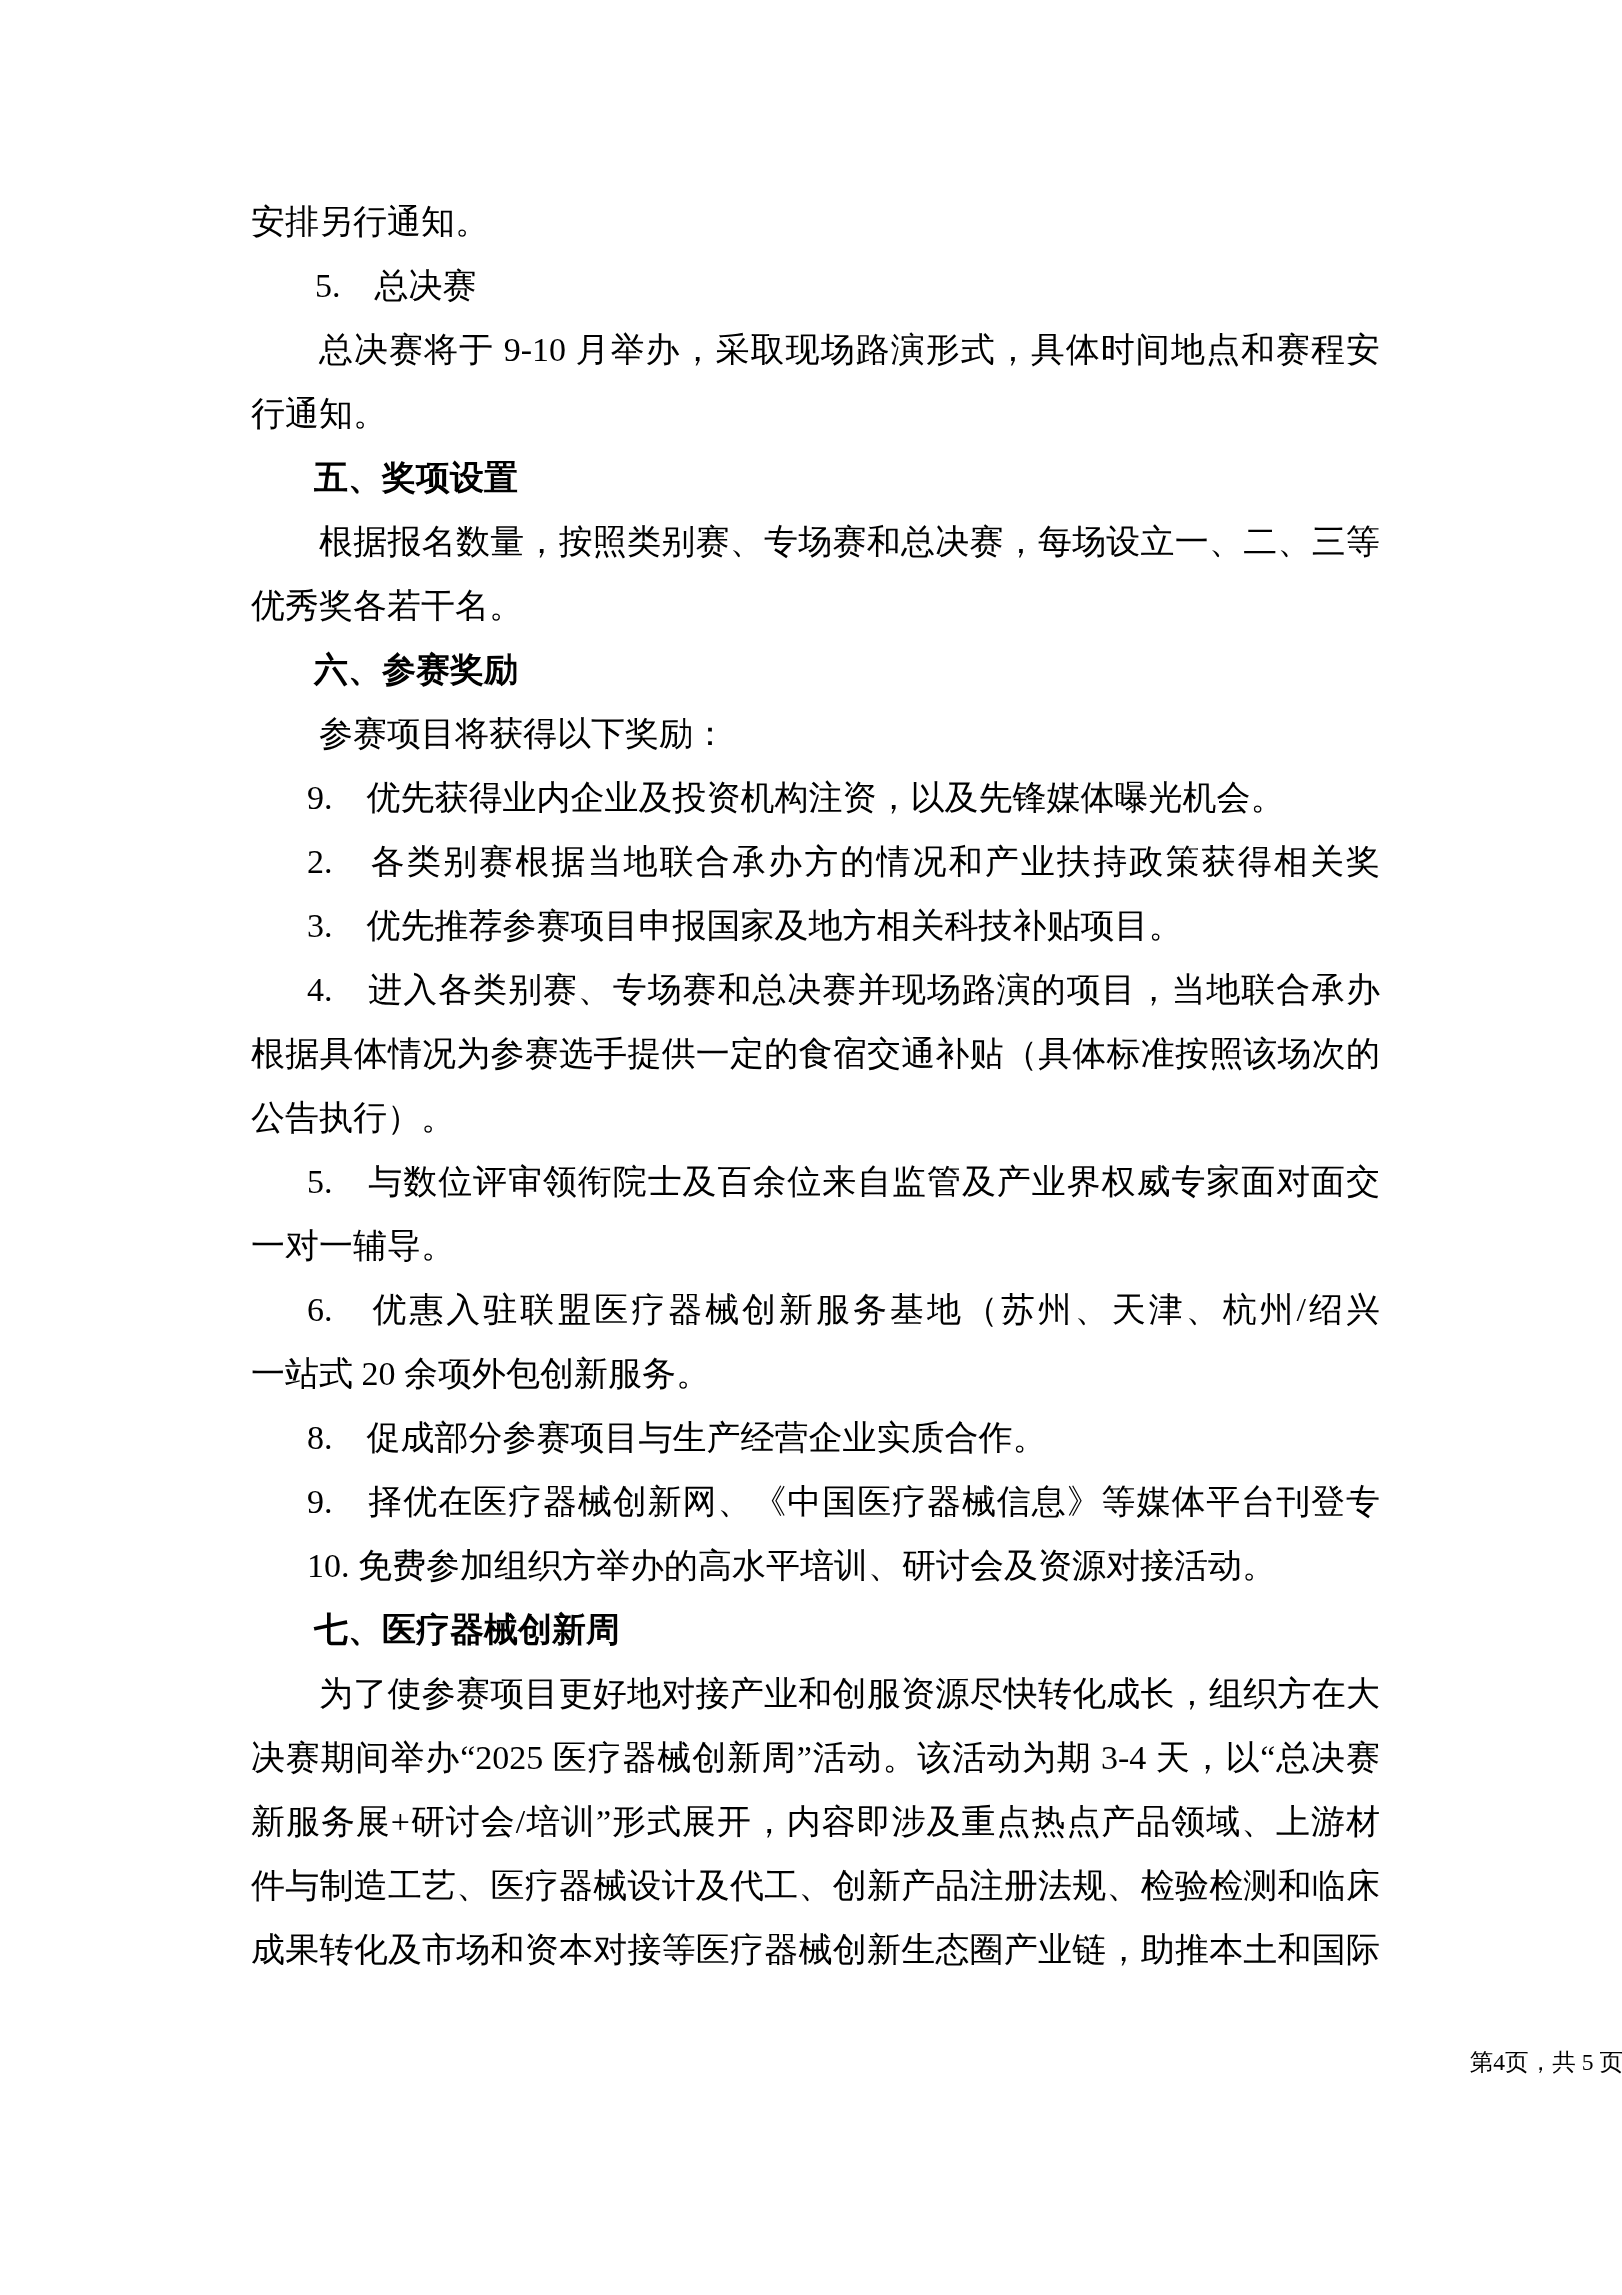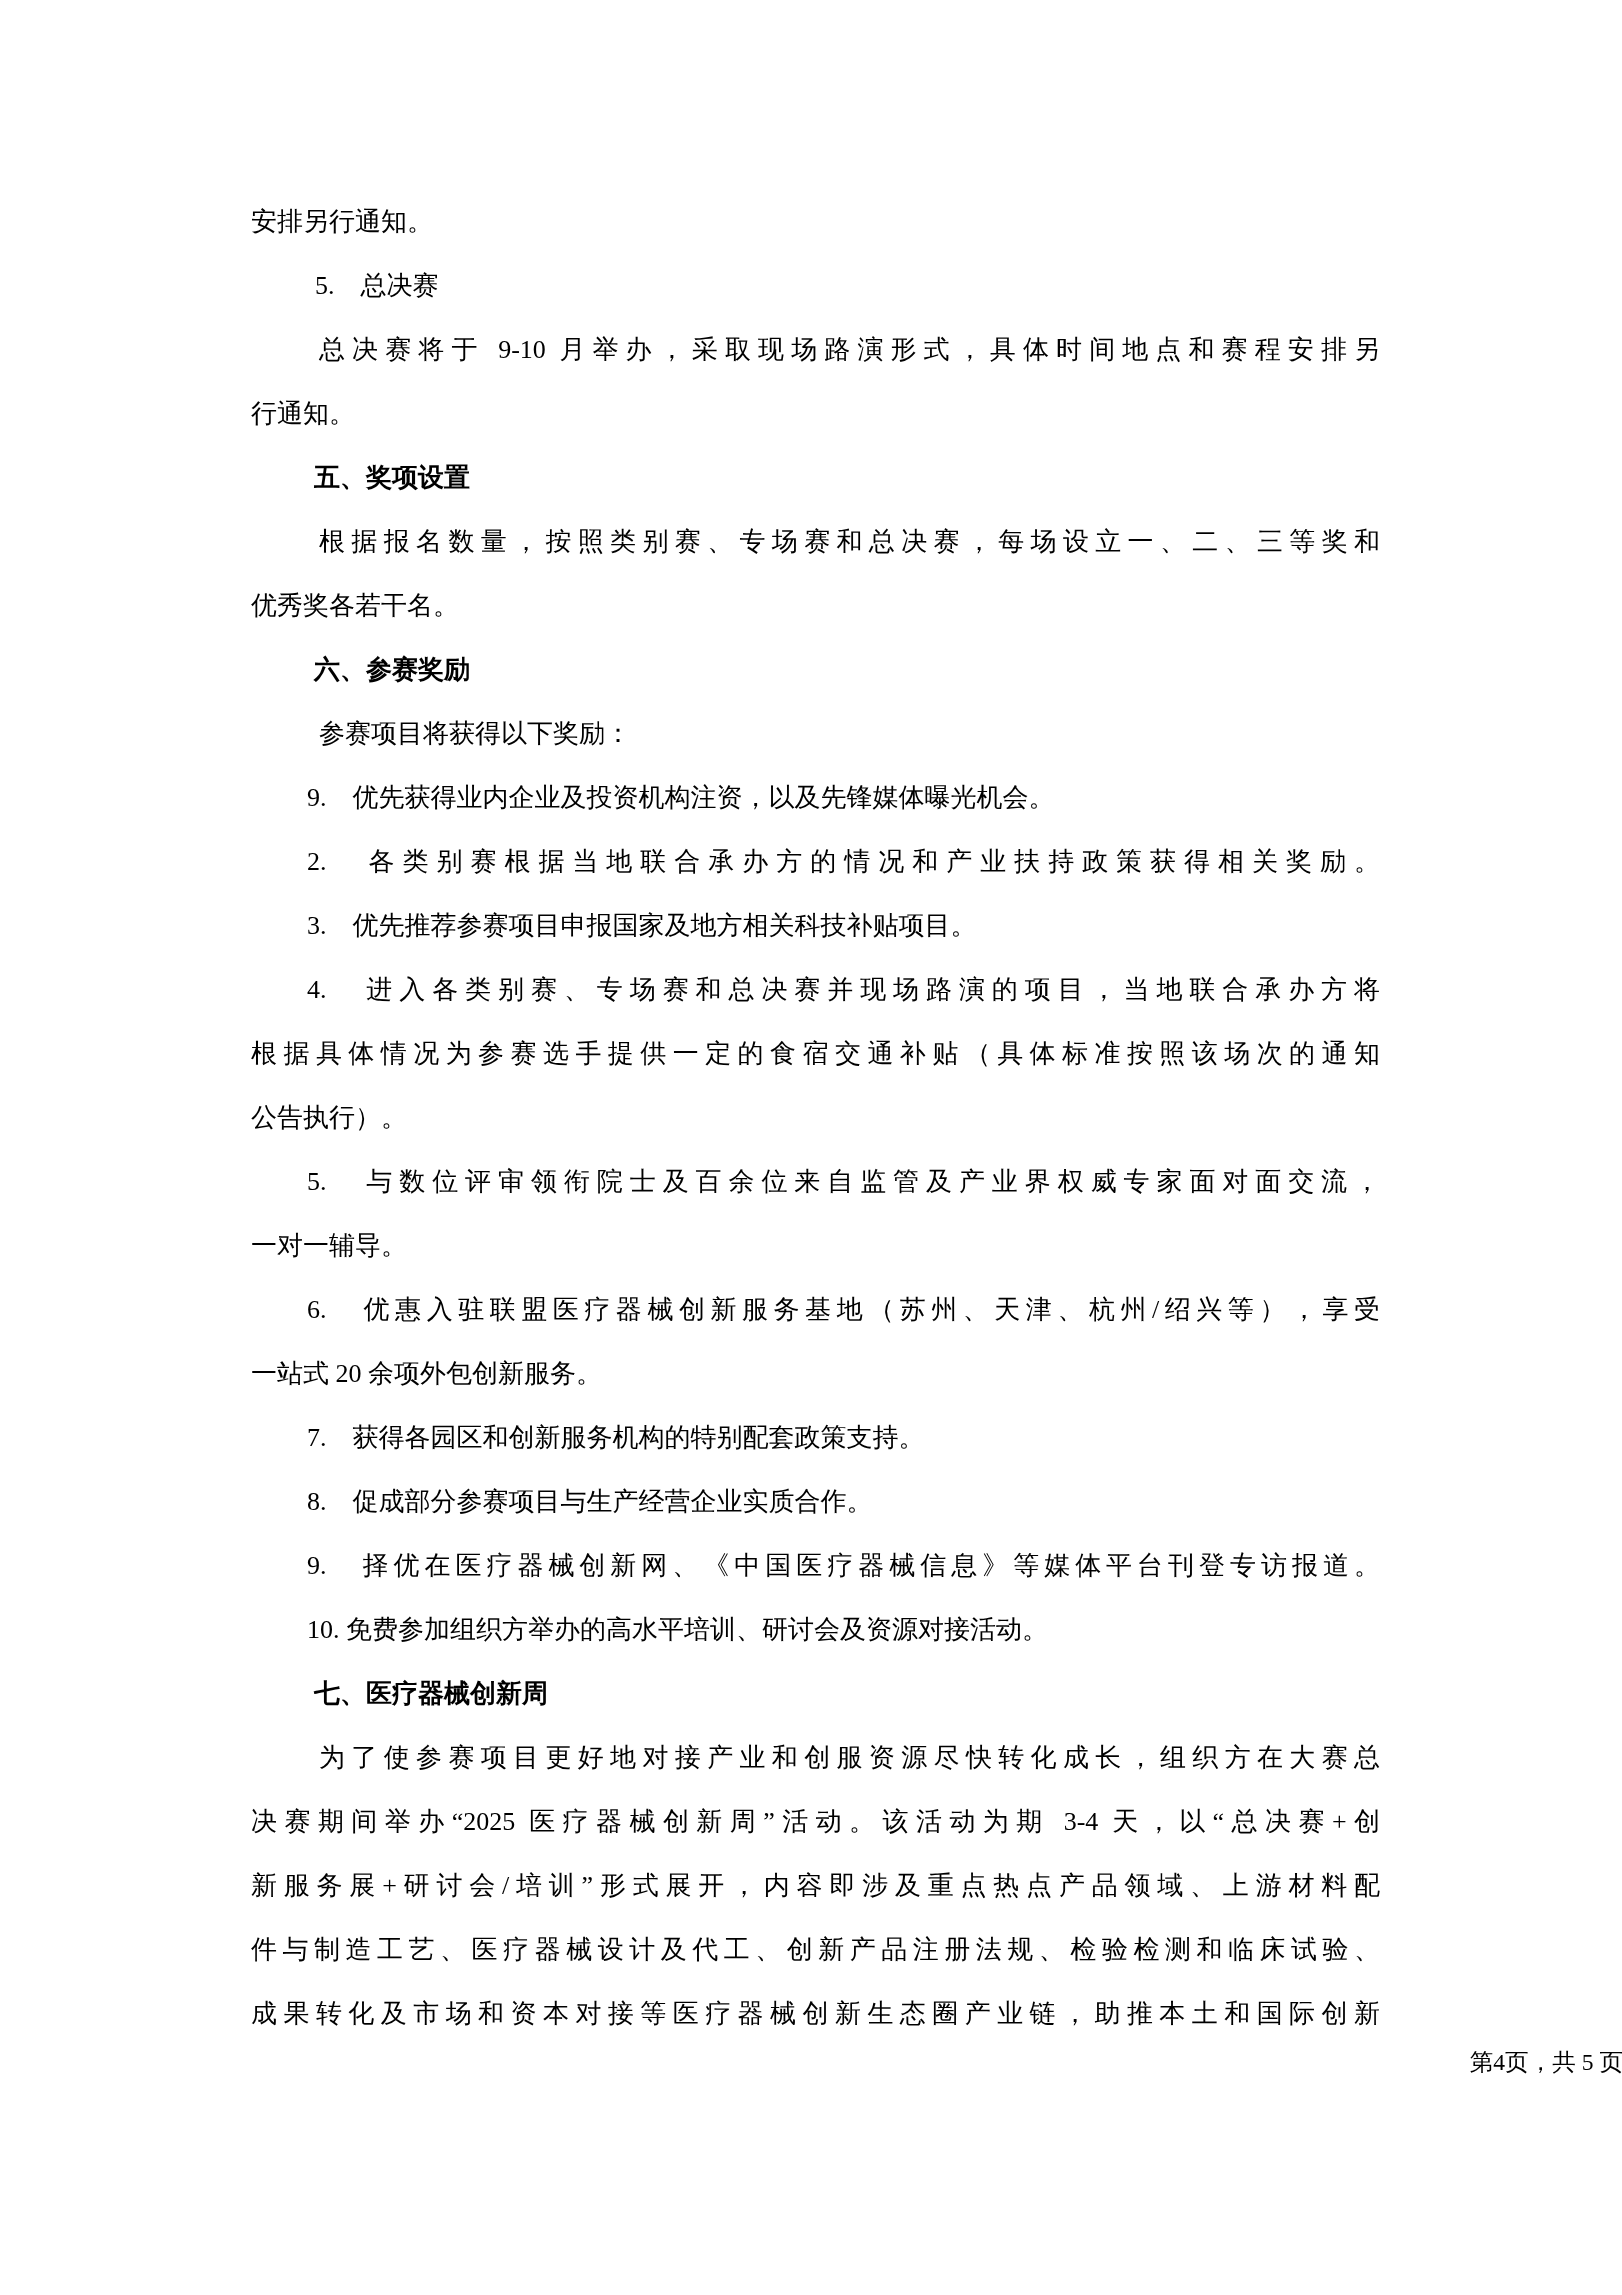--- a/index.html
+++ b/index.html
@@ -12,21 +12,21 @@
     font-family: "Liberation Serif", "DejaVu Serif", serif;
     overflow: hidden;
   }
   .content {
     position: absolute;
     left: 251px;
     top: 190px;
     width: 1129px;
   }
   .line {
-    font-size: 26px;
+    font-size: 34px;
     line-height: 64px;
     height: 64px;
     overflow: hidden;
     box-sizing: border-box;
     text-align: left;
   }
   
   .j { text-align: justify; text-align-last: justify; }
   
   .ind { padding-left: 68px; }
@@ -64,21 +64,20 @@
     <div class="line li">9.　优先获得业内企业及投资机构注资，以及先锋媒体曝光机会。</div>
     <div class="line li j">2.　各类别赛根据当地联合承办方的情况和产业扶持政策获得相关奖励。</div>
     <div class="line li">3.　优先推荐参赛项目申报国家及地方相关科技补贴项目。</div>
     <div class="line li j">4.　进入各类别赛、专场赛和总决赛并现场路演的项目，当地联合承办方将</div>
     <div class="line j">根据具体情况为参赛选手提供一定的食宿交通补贴（具体标准按照该场次的通知</div>
     <div class="line">公告执行）。</div>
     <div class="line li j">5.　与数位评审领衔院士及百余位来自监管及产业界权威专家面对面交流，</div>
     <div class="line">一对一辅导。</div>
     <div class="line li j">6.　优惠入驻联盟医疗器械创新服务基地（苏州、天津、杭州/绍兴等），享受</div>
     <div class="line">一站式 20 余项外包创新服务。</div>
-    <div class="line li">7.　获得各园区和创新服务机构的特别配套政策支持。</div>
     <div class="line li">8.　促成部分参赛项目与生产经营企业实质合作。</div>
     <div class="line li j">9.　择优在医疗器械创新网、《中国医疗器械信息》等媒体平台刊登专访报道。</div>
     <div class="line li">10. 免费参加组织方举办的高水平培训、研讨会及资源对接活动。</div>
     <div class="line hd">七、医疗器械创新周</div>
     <div class="line ind j">为了使参赛项目更好地对接产业和创服资源尽快转化成长，组织方在大赛总</div>
     <div class="line j">决赛期间举办“2025 医疗器械创新周”活动。该活动为期 3-4 天，以“总决赛+创</div>
     <div class="line j">新服务展+研讨会/培训”形式展开，内容即涉及重点热点产品领域、上游材料配</div>
     <div class="line j">件与制造工艺、医疗器械设计及代工、创新产品注册法规、检验检测和临床试验、</div>
     <div class="line j">成果转化及市场和资本对接等医疗器械创新生态圈产业链，助推本土和国际创新</div>
   </div>

